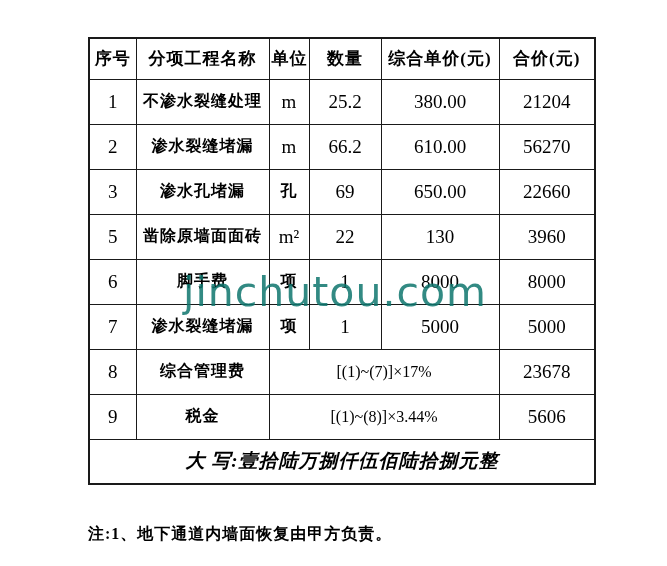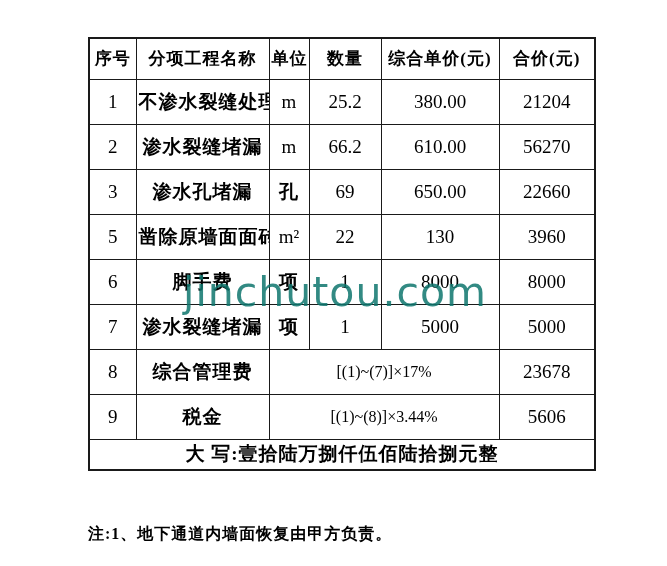--- a/index.html
+++ b/index.html
@@ -32,24 +32,24 @@
   table.cost-table td {
     border: 1.5px solid #1a1a1a;
     text-align: center;
     vertical-align: middle;
     padding: 0 2px;
     overflow: hidden;
     white-space: nowrap;
   }
   tr.header-row { height: 41px; }
   tr.data-row { height: 45px; }
-  tr.words-row { height: 31px; }
+  tr.words-row { height: 45px; font-style: italic; }
   .zh {
     font-weight: bold;
-    font-size: 19px;
+    font-size: 16px;
     letter-spacing: 1px;
   }
   th.zh { font-size: 17px; }
   .num {
     font-weight: normal;
     font-size: 19px;
     letter-spacing: 0;
   }
   .formula {
     font-weight: normal;

